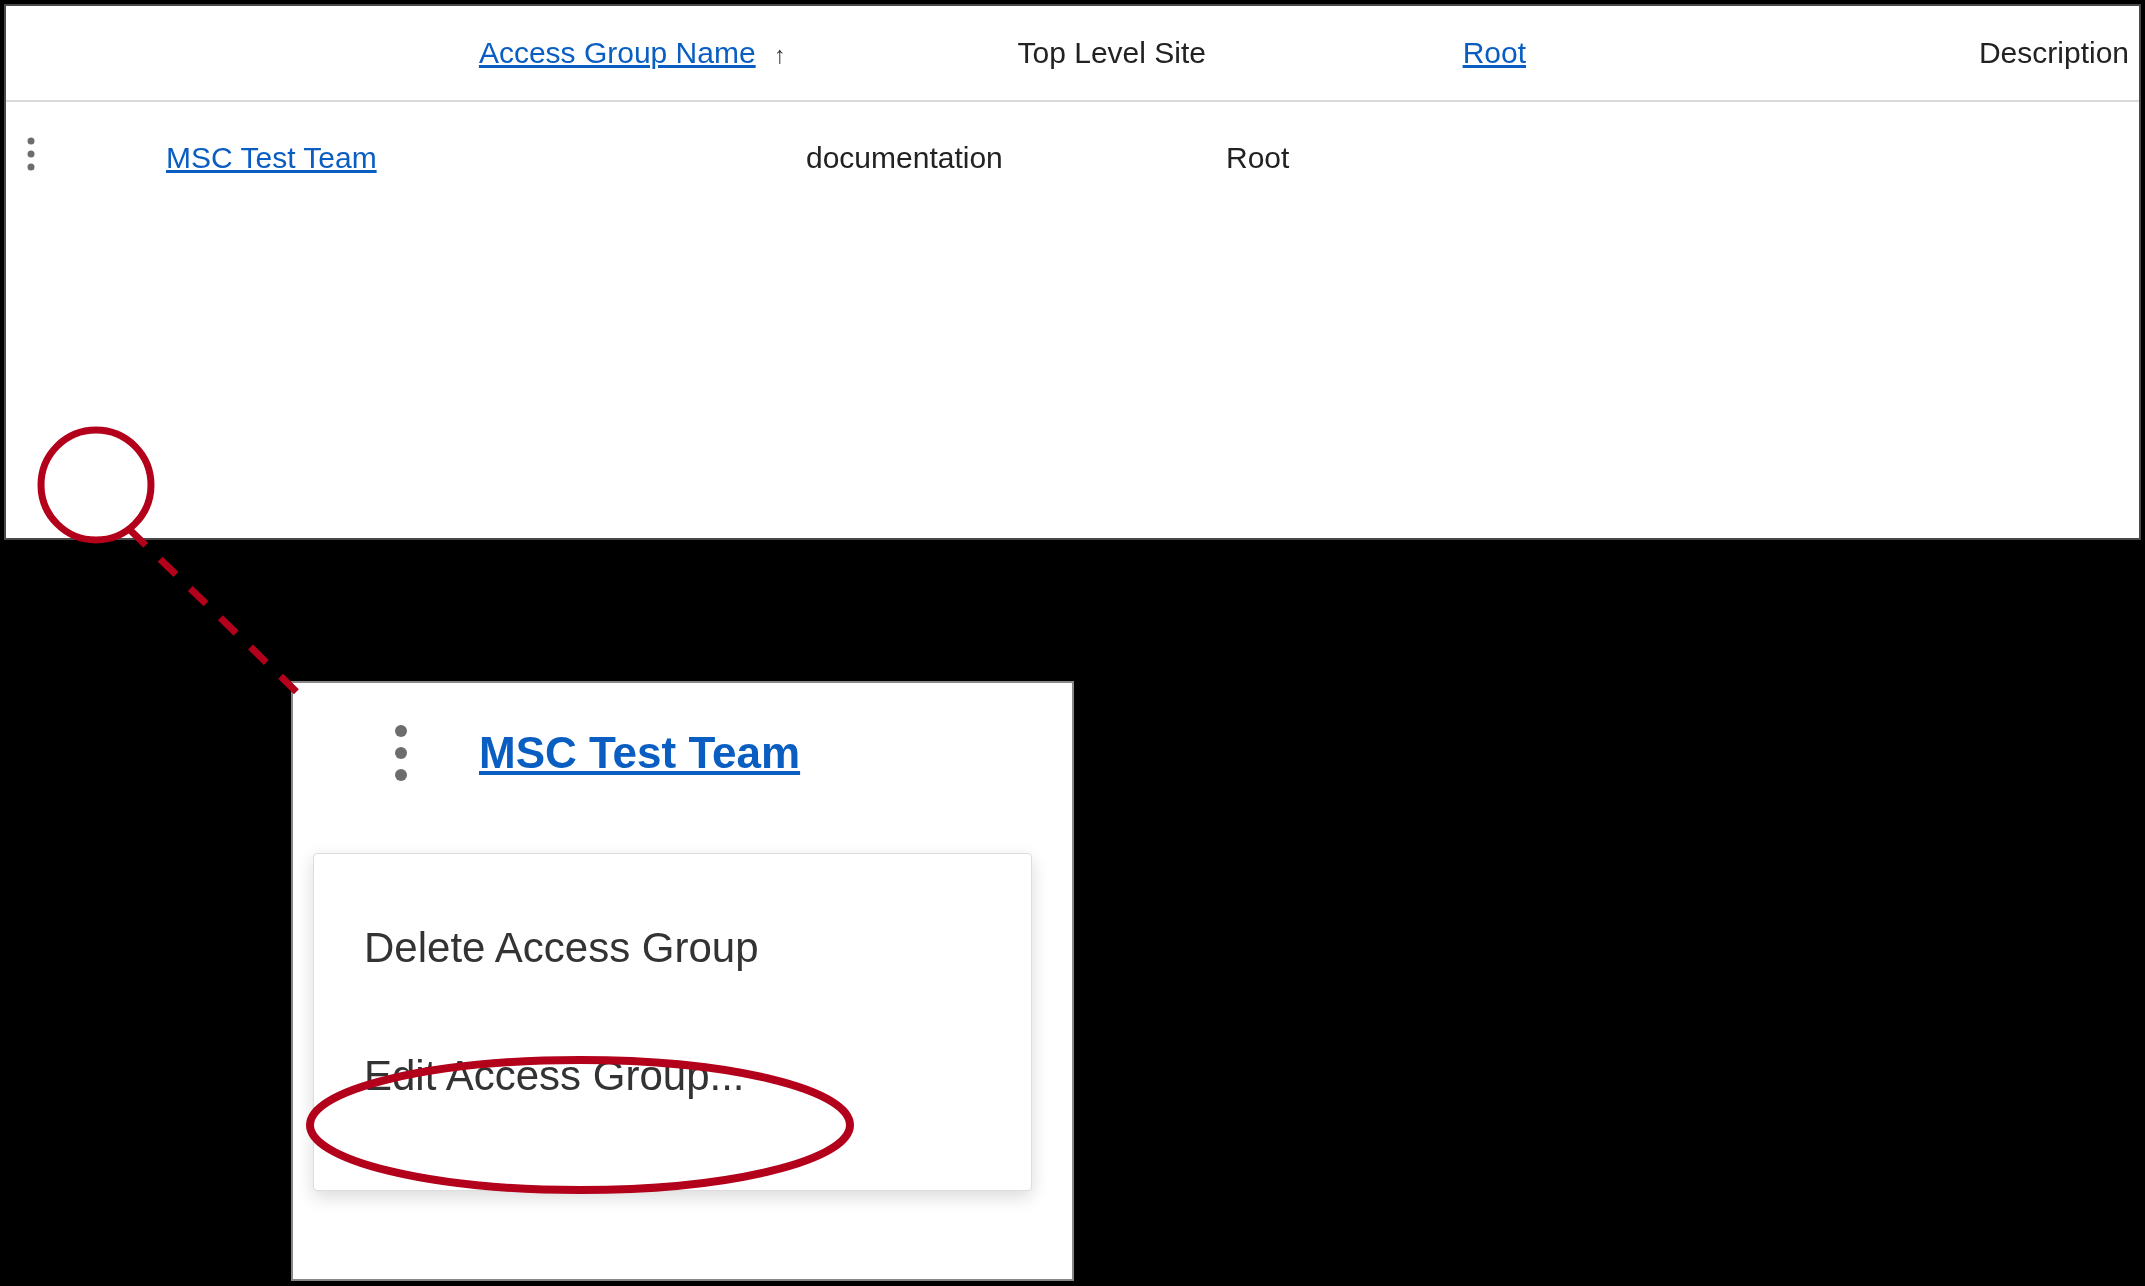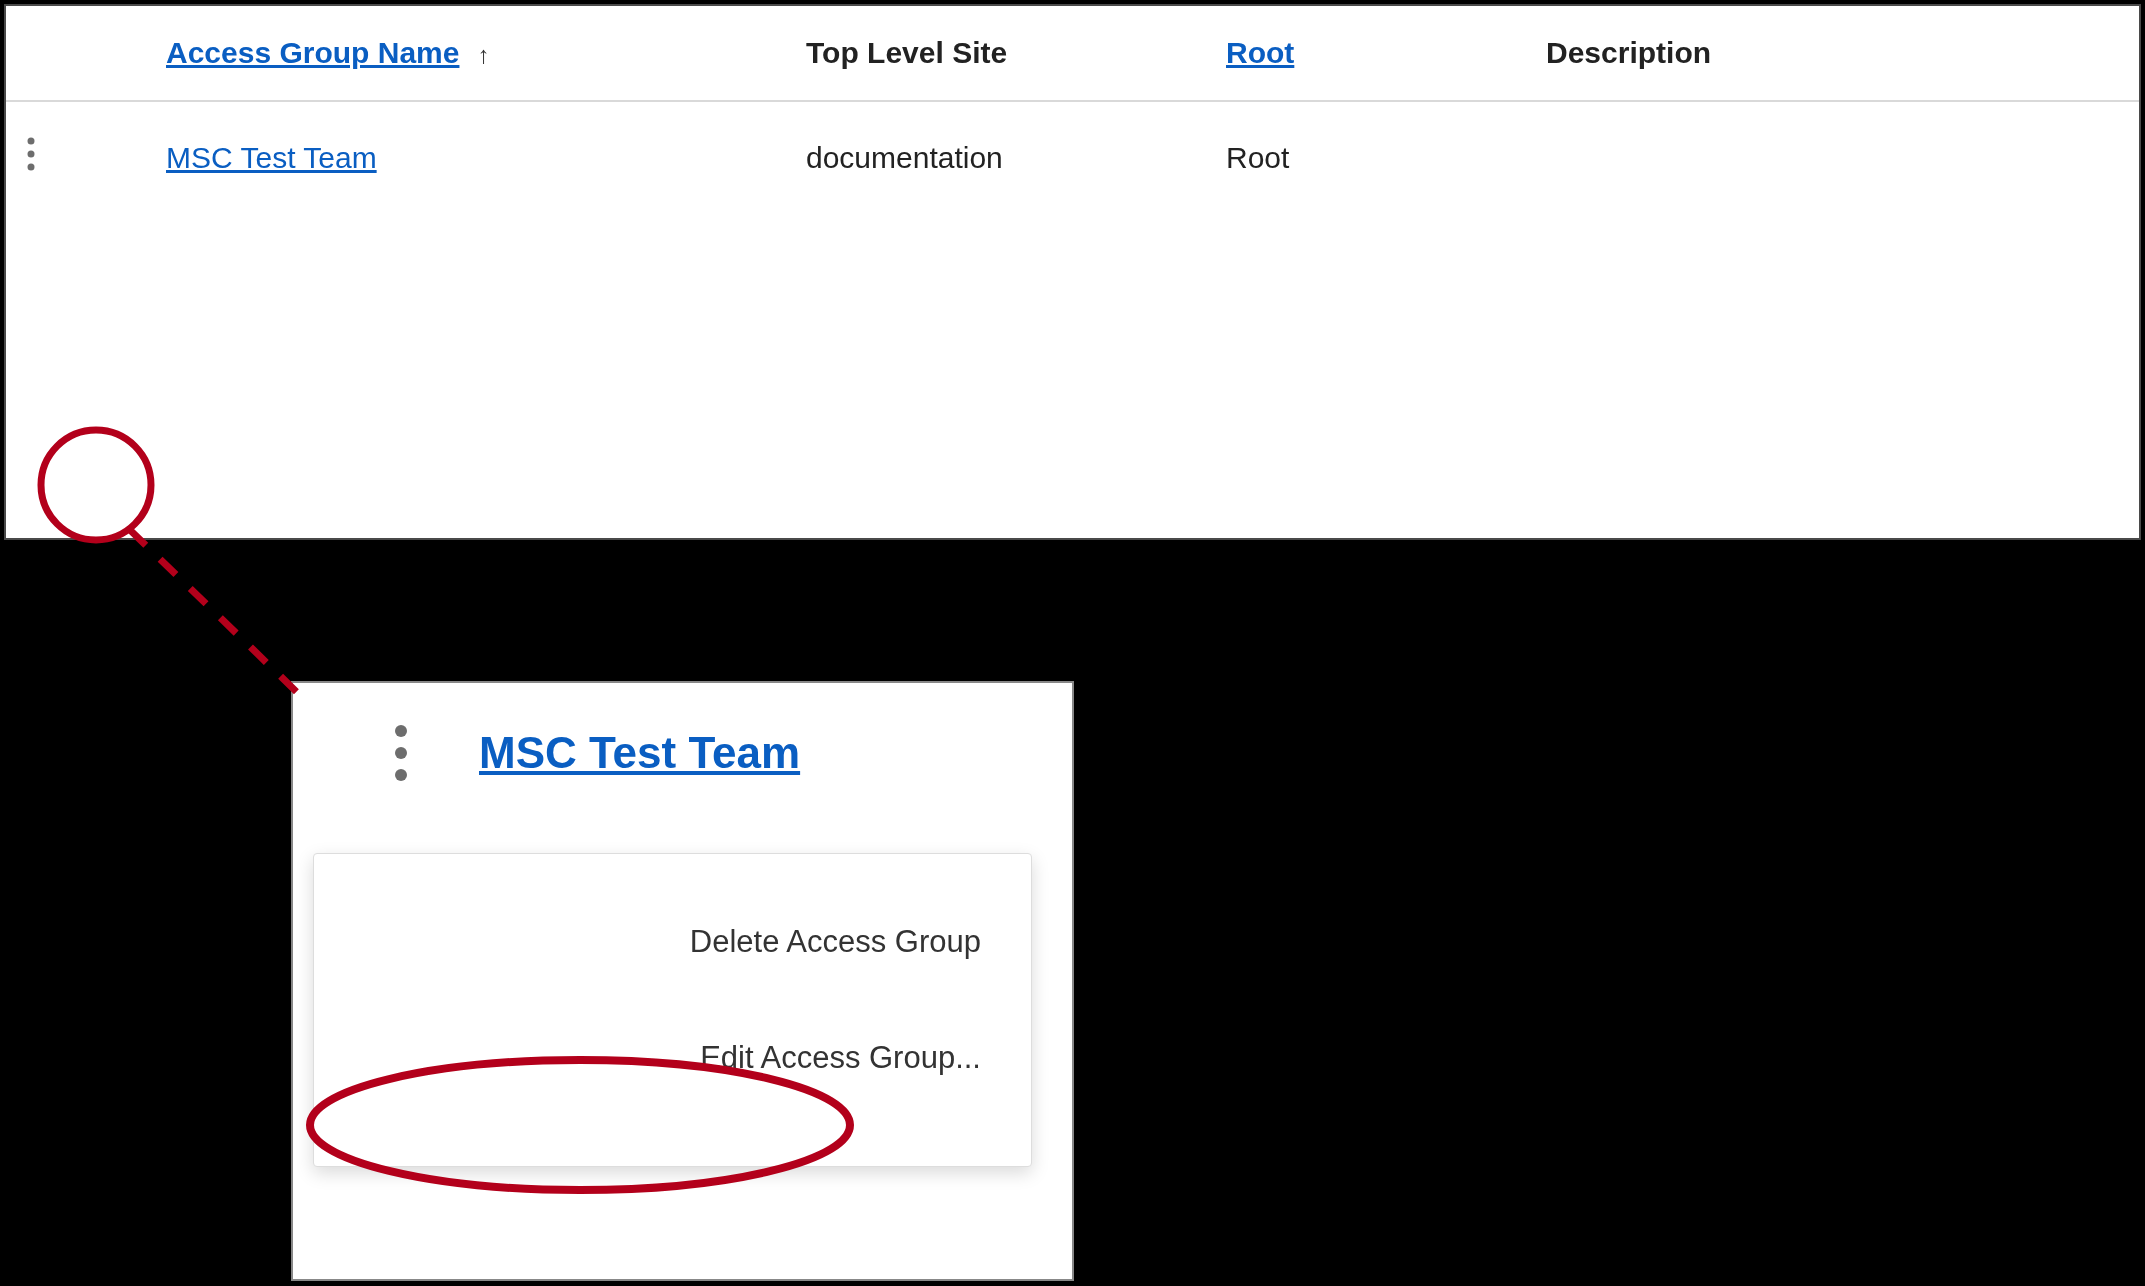--- a/index.html
+++ b/index.html
@@ -28,22 +28,22 @@
     border-collapse: collapse;
     table-layout: fixed;
   }
   table.data col.action { width: 150px; }
   table.data col.name   { width: 640px; }
   table.data col.site   { width: 420px; }
   table.data col.xref   { width: 320px; }
   table.data col.desc   { width: auto; }
 
   table.data th {
-    text-align: left;
-    font-weight: 700;
+    text-align: right;
+    font-weight: 400;
     font-size: 30px;
     padding: 30px 10px 30px 10px;
     border-bottom: 2px solid #d9d9d9;
     color: #222;
   }
   table.data th.sortable a {
     color: #0a5ec2;
     text-decoration: underline;
   }
   table.data th .sort-arrow {
@@ -104,25 +104,24 @@
 
   .menu-card {
     margin: 30px 40px 0 20px;
     background: #fff;
     border: 1px solid #ddd;
     border-radius: 4px;
     box-shadow: 0 6px 18px rgba(0,0,0,.15);
     padding: 30px 0 50px 0;
   }
   .menu-item {
-    font-size: 31px;
+    font-size: 42px;
     color: #333;
     padding: 40px 50px;
     cursor: pointer;
-    text-align: right;
   }
 
   
   svg.overlay {
     position: absolute;
     left: 0;
     top: 0;
     width: 2145px;
     height: 1286px;
     pointer-events: none;

